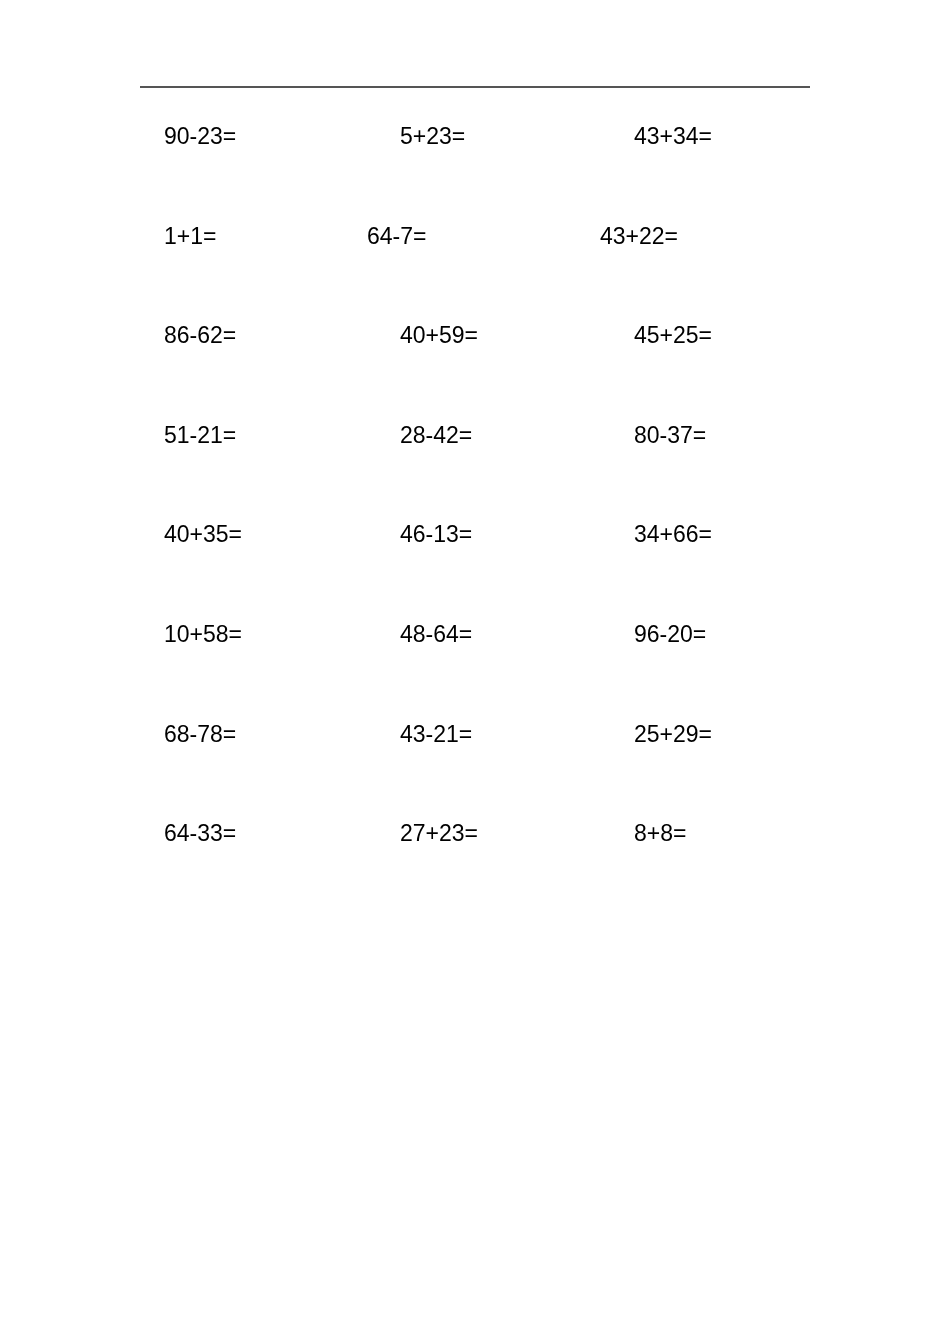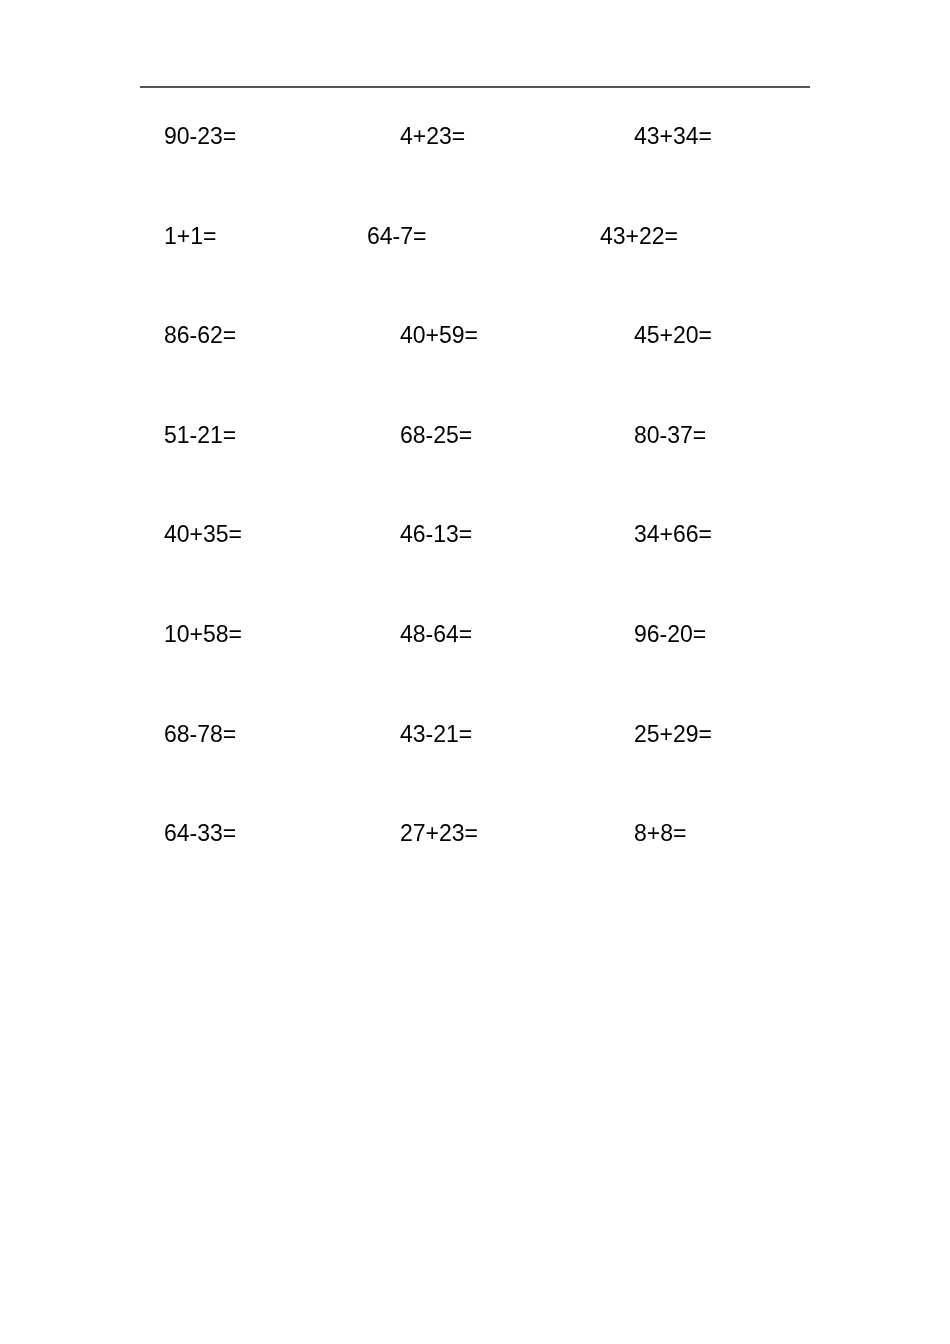--- a/index.html
+++ b/index.html
@@ -69,39 +69,39 @@
 <body>
 
 <div class="worksheet">
 
   <div class="header-rule"></div>
 
   <div class="problem-grid">
 
     <div class="problem-row row-1">
       <span class="problem-cell col-1">90-23=</span>
-      <span class="problem-cell col-2">4+23=</span>
+      <span class="problem-cell col-2">5+23=</span>
       <span class="problem-cell col-3">43+34=</span>
     </div>
 
     <div class="problem-row row-2">
       <span class="problem-cell col-1">1+1=</span>
       <span class="problem-cell col-2">64-7=</span>
       <span class="problem-cell col-3">43+22=</span>
     </div>
 
     <div class="problem-row row-3">
       <span class="problem-cell col-1">86-62=</span>
       <span class="problem-cell col-2">40+59=</span>
-      <span class="problem-cell col-3">45+20=</span>
+      <span class="problem-cell col-3">45+25=</span>
     </div>
 
     <div class="problem-row row-4">
       <span class="problem-cell col-1">51-21=</span>
-      <span class="problem-cell col-2">68-25=</span>
+      <span class="problem-cell col-2">28-42=</span>
       <span class="problem-cell col-3">80-37=</span>
     </div>
 
 
 
     <div class="problem-row row-7">
       <span class="problem-cell col-1">40+35=</span>
       <span class="problem-cell col-2">46-13=</span>
       <span class="problem-cell col-3">34+66=</span>
     </div>

